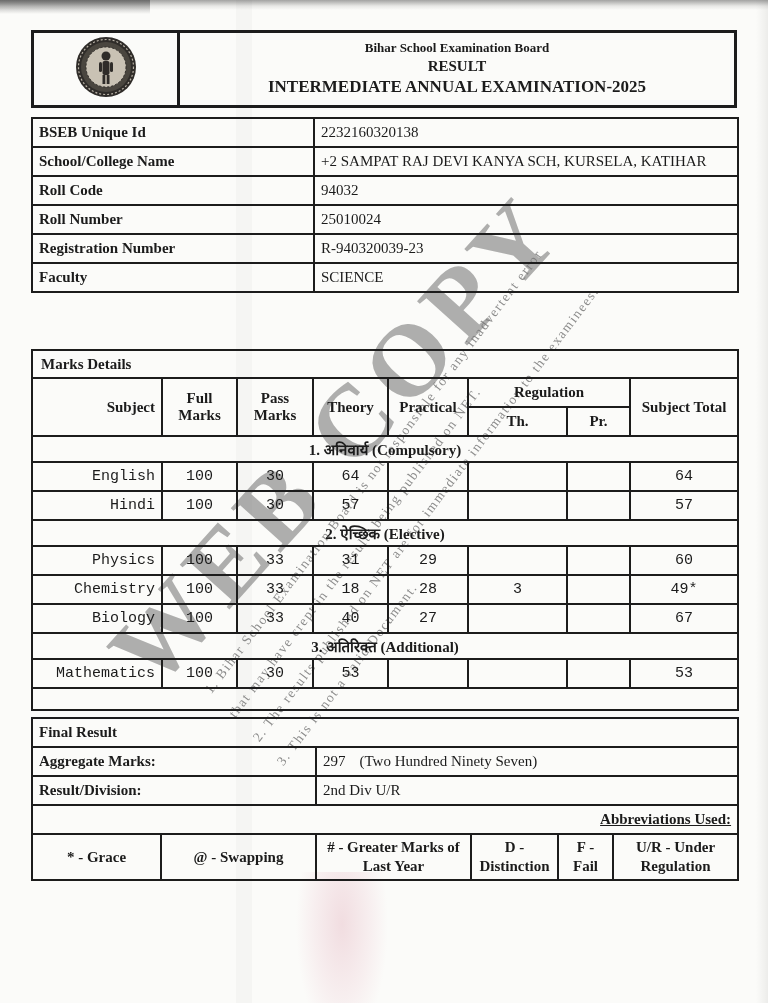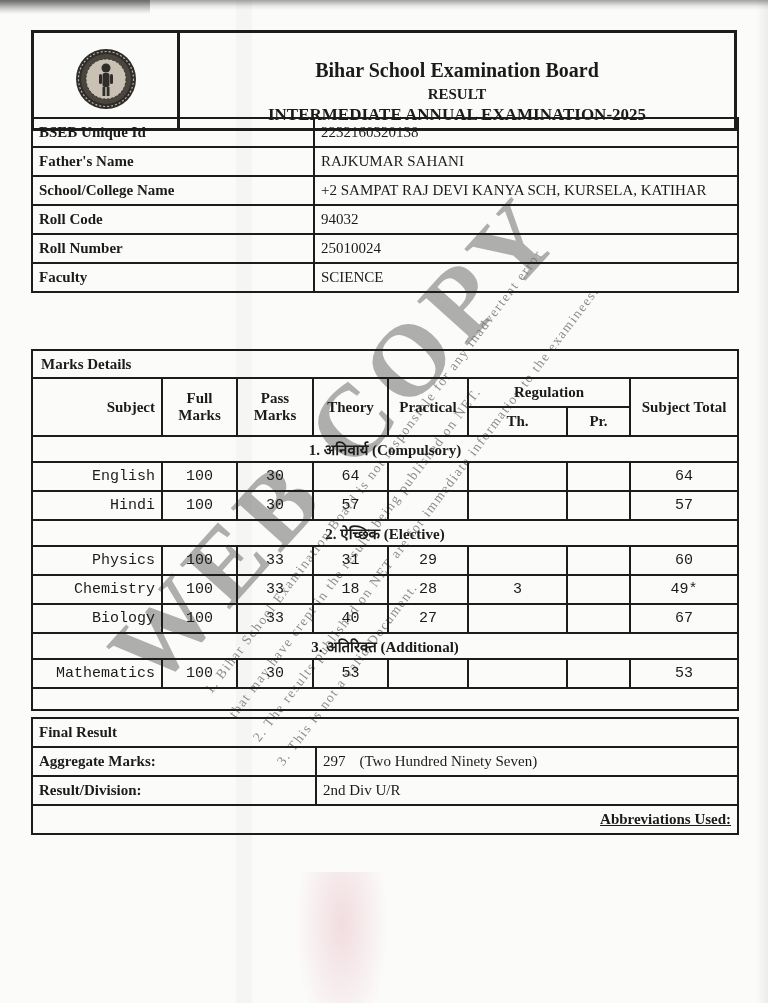--- a/index.html
+++ b/index.html
@@ -38,21 +38,21 @@
   .wm-n3{left:256px;top:732px;}
   .wm-n4{left:280px;top:756px;}
   
   table.doc{position:absolute;border-collapse:collapse;table-layout:fixed;z-index:3;background:transparent;}
   table.doc td{border:2px solid #1c1c1c;vertical-align:middle;padding:1px 6px;font-size:15px;overflow:hidden;}
   
   #header-table{left:31px;top:30px;width:706px;}
   #header-table td{border-width:3px;}
   .logo-cell{width:131px;height:70px;text-align:center;}
   .title-cell{text-align:center;line-height:1.35;}
-  .t1{font-weight:bold;font-size:20px;margin-top:23px;}
+  .t1{font-weight:bold;font-size:13px;}
   .t2{font-weight:bold;font-size:15px;}
   .t3{font-weight:bold;font-size:17px;}
   
   #details-table{left:31px;top:117px;width:706px;}
   #details-table td{height:25px;}
   .lbl{font-weight:bold;padding-left:8px;}
   .val{padding-left:8px;}
   
   #marks-table{left:31px;top:349px;width:706px;}
   #marks-table td{text-align:center;}
@@ -116,34 +116,34 @@
   <colgroup>
       <col style="width:282px">
       <col style="width:424px">
     </colgroup>
   <tbody>
       <tr>
     <td class="lbl">BSEB Unique Id</td>
     <td class="val">2232160320138</td>
   </tr>
   <tr>
-    <td class="lbl">Father's Name</td>
-    <td class="val">RAJKUMAR SAHANI</td>
-  </tr>
-  <tr>
     <td class="lbl">School/College Name</td>
     <td class="val">+2 SAMPAT RAJ DEVI KANYA SCH, KURSELA, KATIHAR</td>
   </tr>
   <tr>
     <td class="lbl">Roll Code</td>
     <td class="val">94032</td>
   </tr>
   <tr>
     <td class="lbl">Roll Number</td>
     <td class="val">25010024</td>
+  </tr>
+  <tr>
+    <td class="lbl">Registration Number</td>
+    <td class="val">R-940320039-23</td>
   </tr>
   <tr>
     <td class="lbl">Faculty</td>
     <td class="val">SCIENCE</td>
   </tr>
 </tbody>
   </table>
 
 <table class="doc" id="marks-table">
   <colgroup>
@@ -270,14 +270,22 @@
       <span>297</span><span class="agg-words">(Two Hundred Ninety Seven)</span>
     </td>
   </tr>
   <tr>
     <td class="lbl" colspan="2">Result/Division:</td>
     <td class="val" colspan="4">2nd Div U/R</td>
   </tr>
   <tr>
     <td class="abbr-title" colspan="6">Abbreviations Used:</td>
   </tr>
+  <tr>
+    <td class="abbr-cell">* - Grace</td>
+    <td class="abbr-cell">@ - Swapping</td>
+    <td class="abbr-cell"># - Greater Marks of Last Year</td>
+    <td class="abbr-cell">D - Distinction</td>
+    <td class="abbr-cell">F - Fail</td>
+    <td class="abbr-cell">U/R - Under Regulation</td>
+  </tr>
 </tbody>
   </table>
 
 </body></html>

